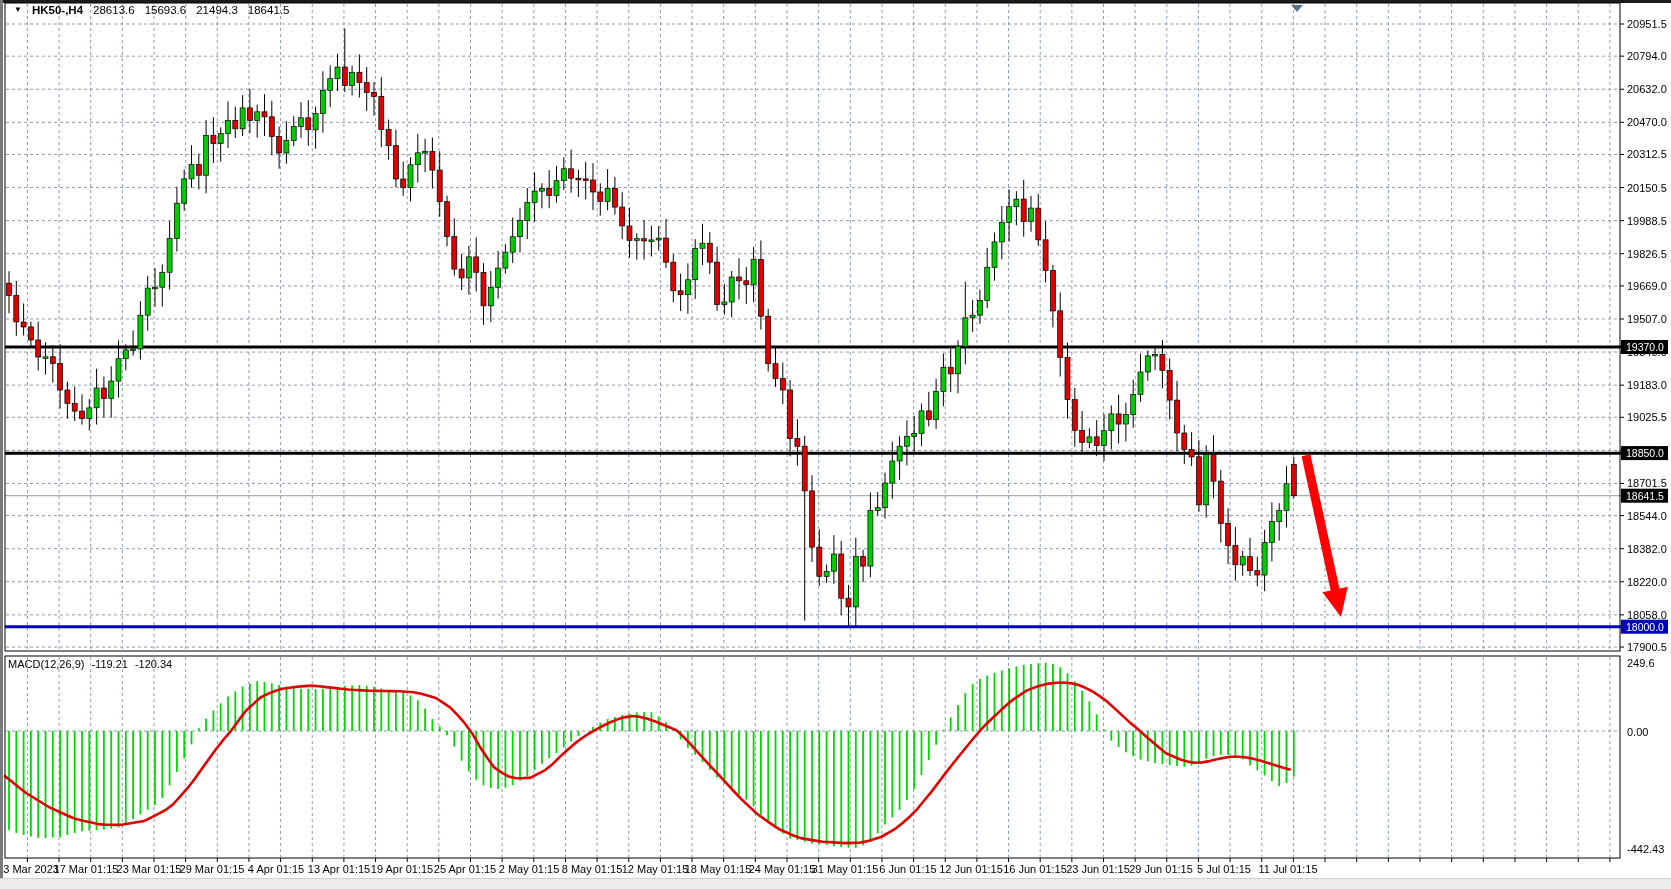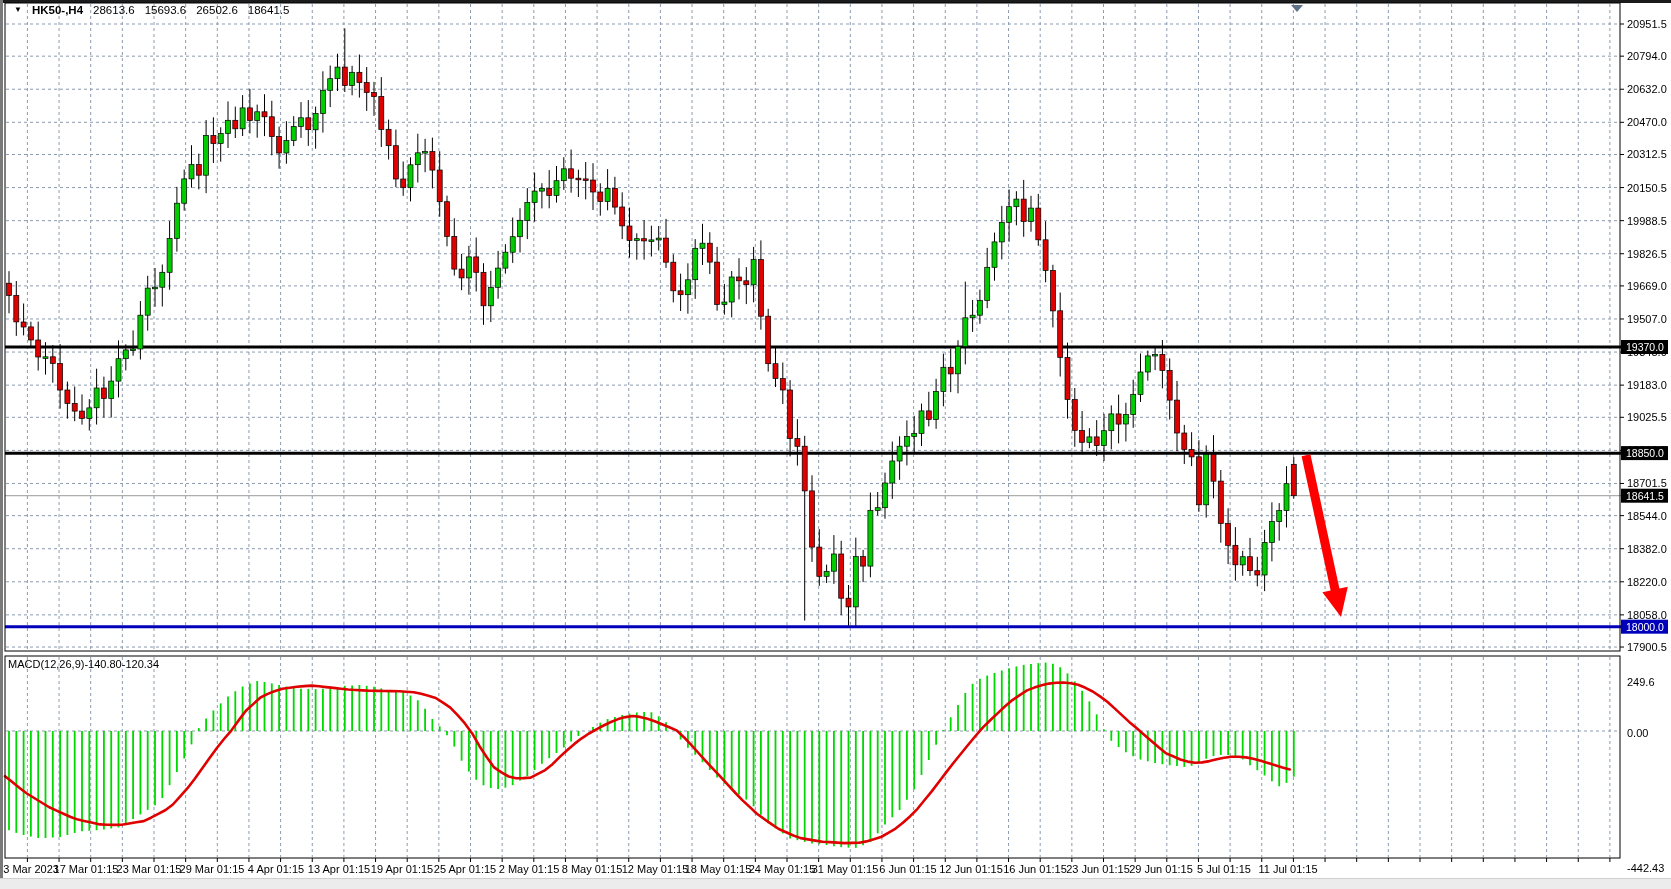--- a/index.html
+++ b/index.html
@@ -5,36 +5,36 @@
   html,body{margin:0;padding:0;background:#ffffff;}
   .window{position:relative;width:1671px;height:889px;background:#ffffff;
           font-family:"Liberation Sans",sans-serif;overflow:hidden;}
   .topstrip{position:absolute;left:0;top:0;width:1671px;height:3px;background:#1b1b1b;}
   .leftedge{position:absolute;left:0;top:0;width:3px;height:889px;background:#7a7a7a;}
   .bottomstrip{position:absolute;left:0;top:878px;width:1671px;height:11px;background:#ececec;border-top:1px solid #cfcfcf;}
   .ohlc-header{position:absolute;left:14px;top:4px;display:flex;gap:10px;align-items:center;
                font-size:11.5px;color:#000;z-index:5;}
   .ohlc-header .tri{font-size:8px;line-height:1;}
   .ohlc-header .sym{font-weight:bold;}
-  .macd-label{position:absolute;left:8px;top:658px;display:flex;font-size:11px;color:#000;z-index:5;}
-  .macd-axis{position:absolute;left:1627px;font-size:11px;color:#000;z-index:5;margin-top:19px;}
+  .macd-label{position:absolute;left:8px;top:658px;display:flex;gap:7px;font-size:11px;color:#000;z-index:5;}
+  .macd-axis{position:absolute;left:1627px;font-size:11px;color:#000;z-index:5;}
   svg{position:absolute;left:0;top:0;}
 </style>
 </head>
 <body>
 
 <div class="window">
   <div class="topstrip"></div>
 
   <div class="ohlc-header">
     <span class="tri">▼</span>
     <span class="sym">HK50-,H4</span>
     <span>28613.6</span>
     <span>15693.6</span>
-    <span>26502.6</span>
+    <span>21494.3</span>
     <span>18641.5</span>
   </div>
 
   <div id="chart-canvas">
       <svg width="1671" height="889" viewBox="0 0 1671 889" xmlns="http://www.w3.org/2000/svg" font-family="Liberation Sans, sans-serif">
         <line x1="27.4" y1="4" x2="27.4" y2="650" stroke="#8C9BAE" stroke-width="1" stroke-dasharray="3 3"></line>
         <line x1="27.4" y1="657" x2="27.4" y2="857" stroke="#8C9BAE" stroke-width="1" stroke-dasharray="3 3"></line>
         <line x1="59.05" y1="4" x2="59.05" y2="650" stroke="#8C9BAE" stroke-width="1" stroke-dasharray="3 3"></line>
         <line x1="59.05" y1="657" x2="59.05" y2="857" stroke="#8C9BAE" stroke-width="1" stroke-dasharray="3 3"></line>
         <line x1="90.69999999999999" y1="4" x2="90.69999999999999" y2="650" stroke="#8C9BAE" stroke-width="1" stroke-dasharray="3 3"></line>
@@ -813,23 +813,23 @@
         <rect x="1621" y="488.7" width="47" height="14" fill="#000000"></rect>
         <text x="1626" y="499.7" font-size="10.5" fill="#fff">18641.5</text>
         <polygon points="1291,5 1303,5 1297,12" fill="#5f7184"></polygon>
         <line x1="1306" y1="455.2" x2="1335.9" y2="593.5" stroke="#FF0000" stroke-width="9"></line>
         <polygon points="1322.4,592.3 1347.8,586.8 1341,616.9" fill="#FF0000"></polygon>
       </svg>
     </div>
 
   <div class="macd-label">
     <span>MACD(12,26,9)</span>
-    <span>-140.80</span>
+    <span>-119.21</span>
     <span>-120.34</span>
   </div>
 
   <div class="macd-axis" style="top:657px">249.6</div>
-  <div class="macd-axis" style="top:708px">0.00</div>
+  <div class="macd-axis" style="top:726px">0.00</div>
   <div class="macd-axis" style="top:843px">-442.43</div>
 
   <div class="leftedge"></div>
   <div class="bottomstrip"></div>
 </div>
 
 </body></html>

